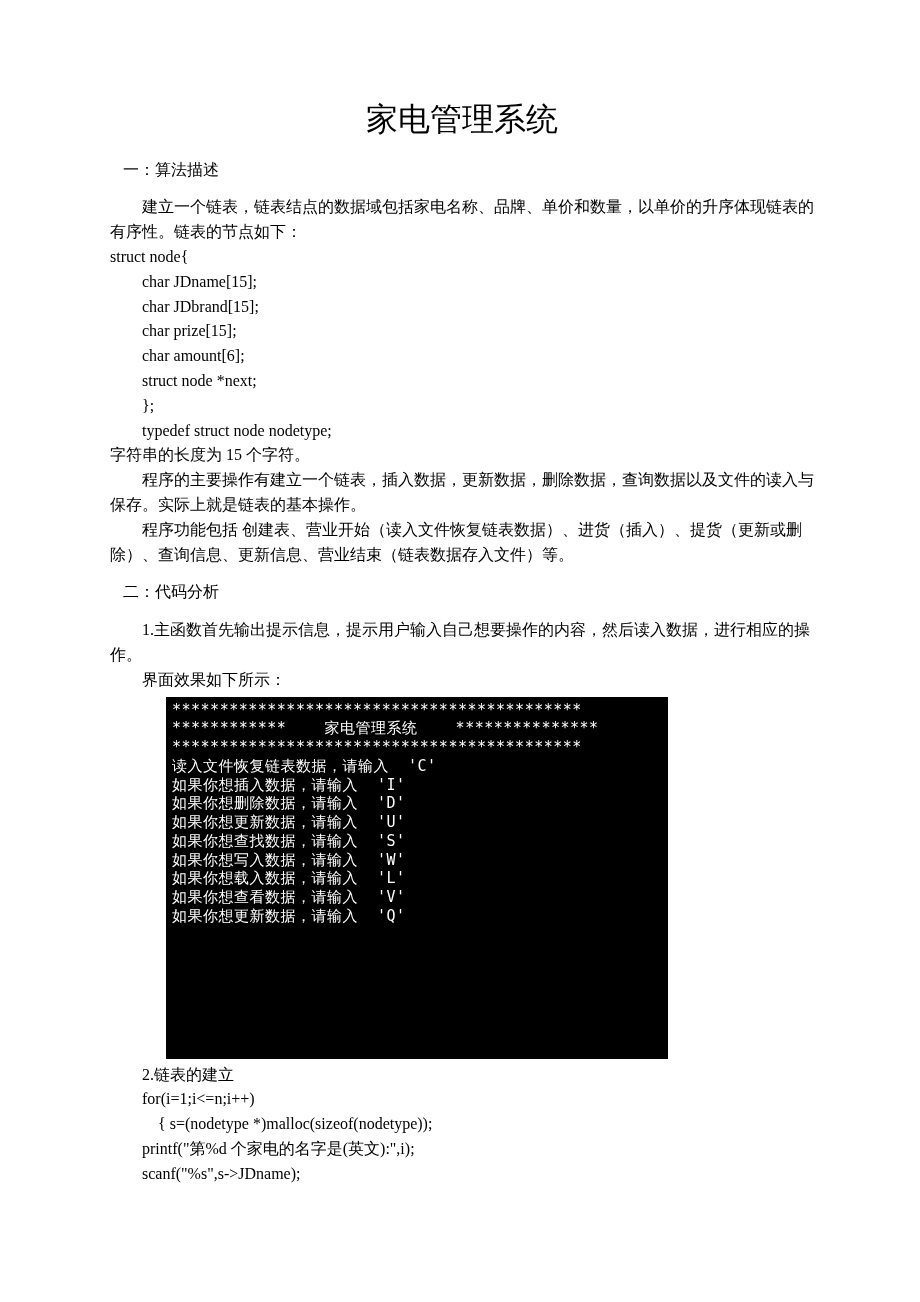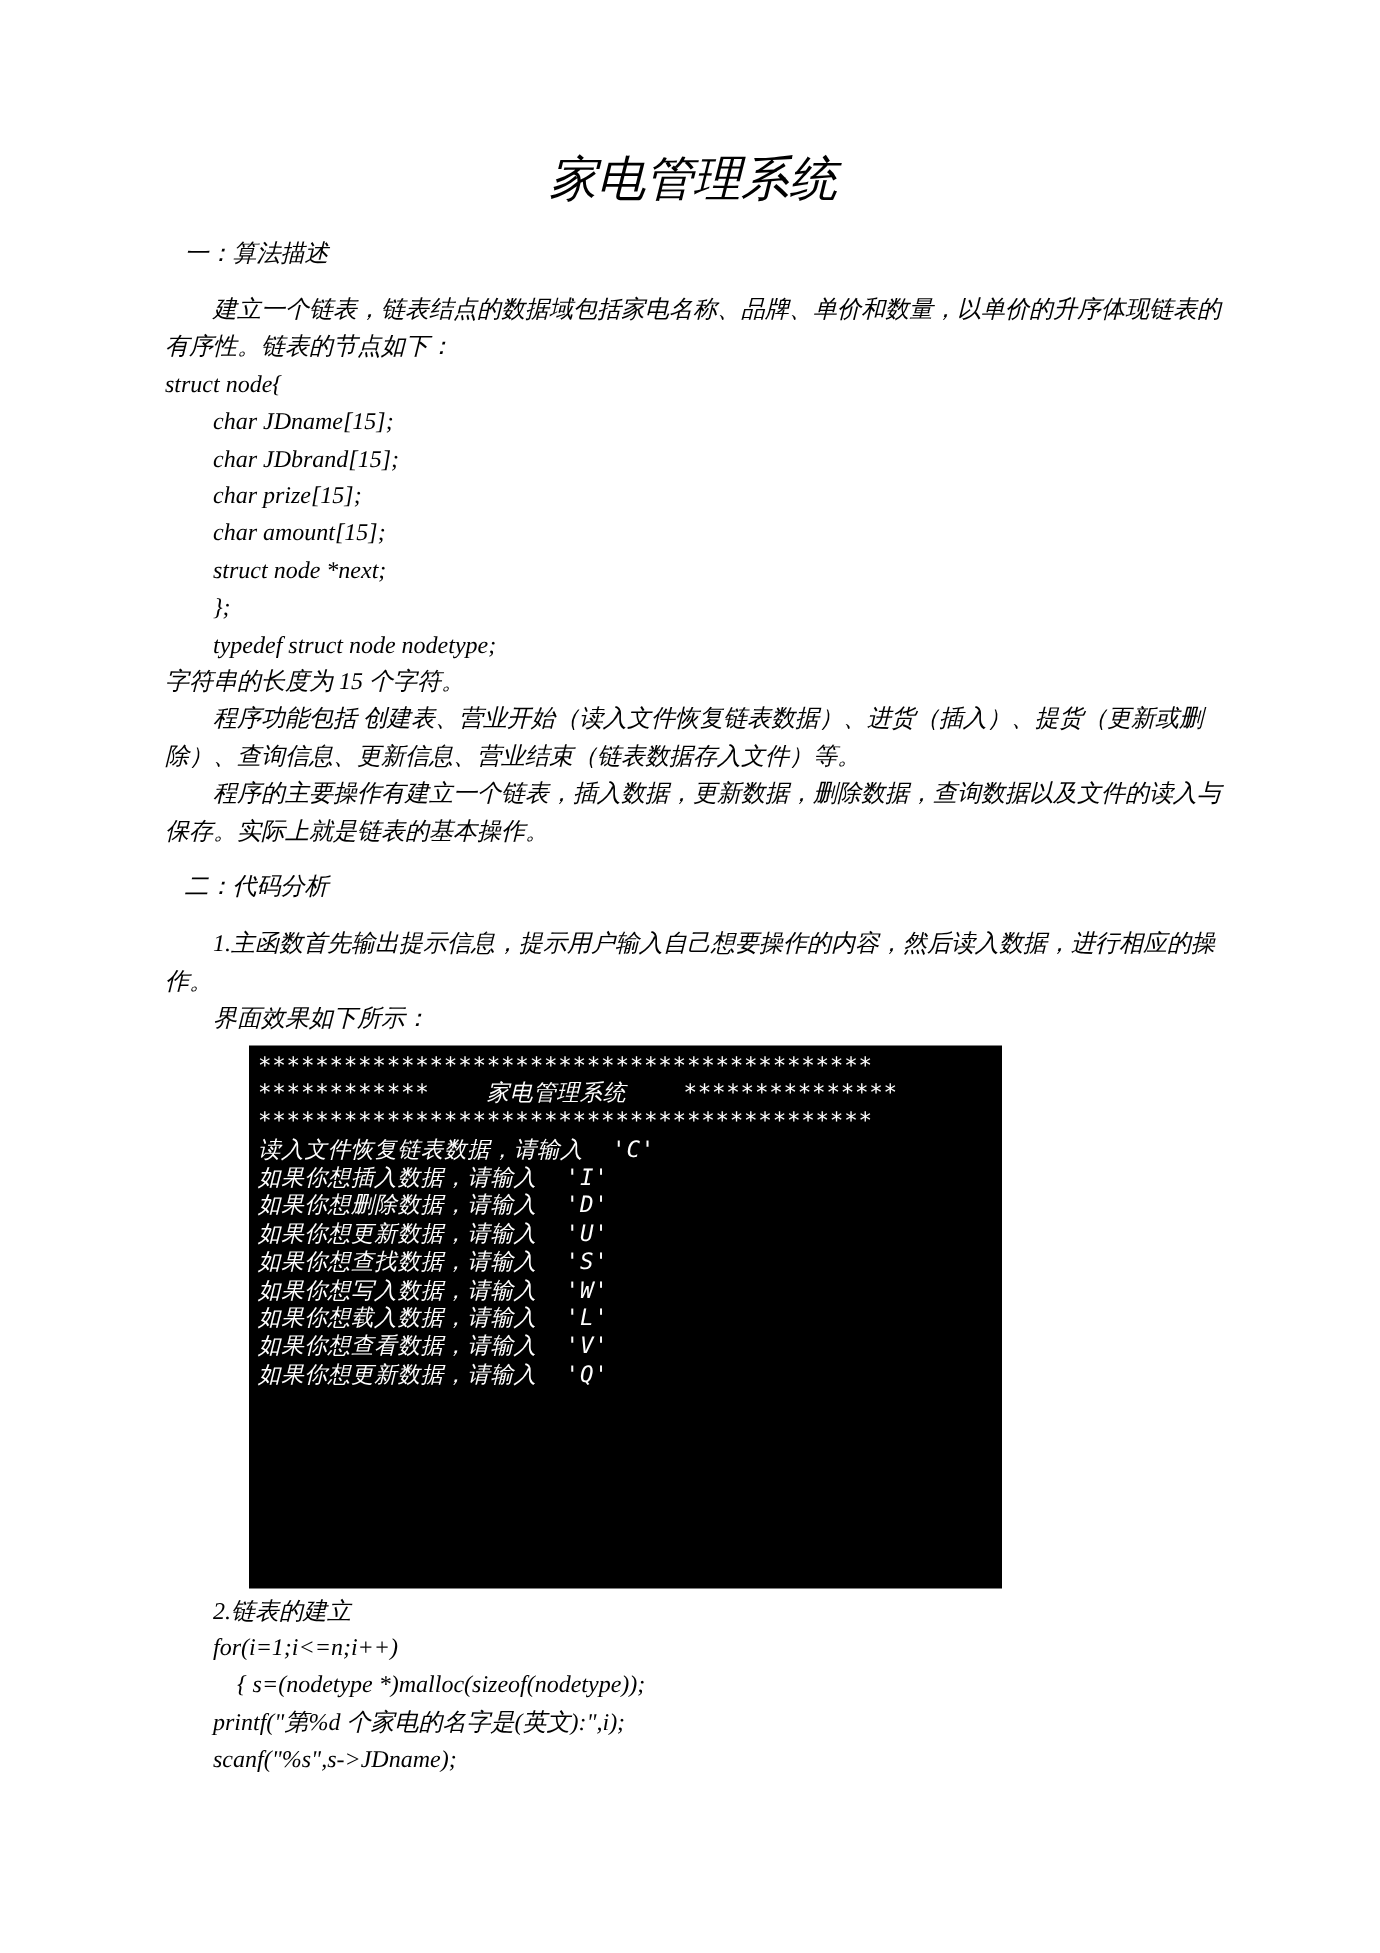--- a/index.html
+++ b/index.html
@@ -7,21 +7,20 @@
     padding: 0;
     background: #ffffff;
     font-family: "SimSun", "宋体", serif;
     width: 920px;
   }
   .page {
     padding: 95px 106px 60px 110px;
     color: #000;
     font-size: 16px;
     line-height: 1.55;
-    font-style: italic;
   }
   .title {
     font-family: "SimSun", "宋体", serif;
     font-size: 32px;
     text-align: center;
     margin: 0 0 8px 0;
     font-weight: normal;
   }
   .section-head {
     margin: 13px;
@@ -64,30 +63,30 @@
   <h1 class="title">家电管理系统</h1>
 
   <p class="section-head">一：算法描述</p>
 
   <p class="para-indent">建立一个链表，链表结点的数据域包括家电名称、品牌、单价和数量，以单价的升序体现链表的有序性。链表的节点如下：</p>
 
   <p class="code-line mixed">struct node{</p>
   <p class="code-line code-indent1 mixed">char JDname[15];</p>
   <p class="code-line code-indent1 mixed">char JDbrand[15];</p>
   <p class="code-line code-indent1 mixed">char prize[15];</p>
-  <p class="code-line code-indent1 mixed">char amount[15];</p>
+  <p class="code-line code-indent1 mixed">char amount[6];</p>
   <p class="code-line code-indent1 mixed">struct node *next;</p>
   <p class="code-line code-indent1 mixed">};</p>
   <p class="code-line code-indent1 mixed">typedef struct node nodetype;</p>
 
   <p class="noindent">字符串的长度为 15 个字符。</p>
 
+  <p class="para-indent">程序的主要操作有建立一个链表，插入数据，更新数据，删除数据，查询数据以及文件的读入与保存。实际上就是链表的基本操作。</p>
+
   <p class="para-indent">程序功能包括 创建表、营业开始（读入文件恢复链表数据）、进货（插入）、提货（更新或删除）、查询信息、更新信息、营业结束（链表数据存入文件）等。</p>
-
-  <p class="para-indent">程序的主要操作有建立一个链表，插入数据，更新数据，删除数据，查询数据以及文件的读入与保存。实际上就是链表的基本操作。</p>
 
   <p class="section-head">二：代码分析</p>
 
   <p class="para-indent">1.主函数首先输出提示信息，提示用户输入自己想要操作的内容，然后读入数据，进行相应的操作。</p>
 
   <p class="para-indent">界面效果如下所示：</p>
 
   <div class="terminal-wrap">
     <div class="terminal"><span>*******************************************</span>
 <span>************    家电管理系统    ***************</span>

